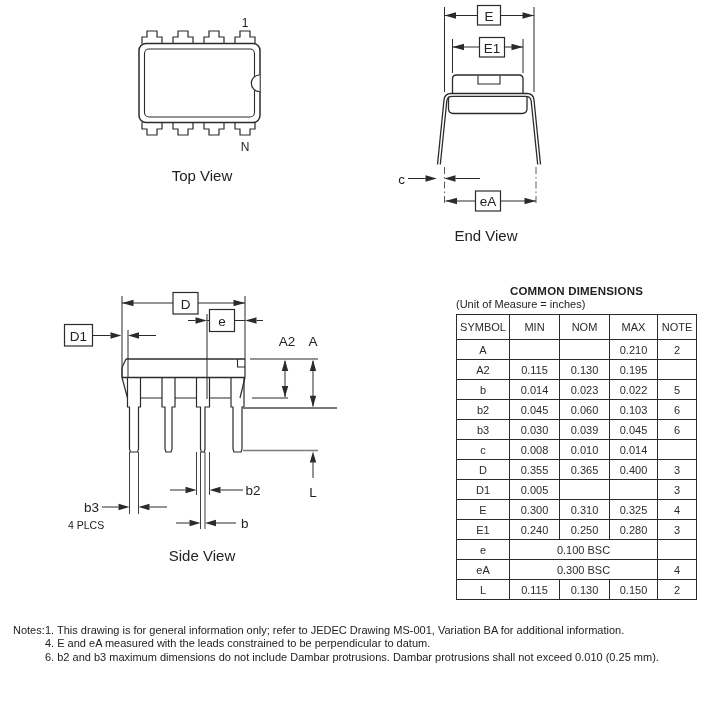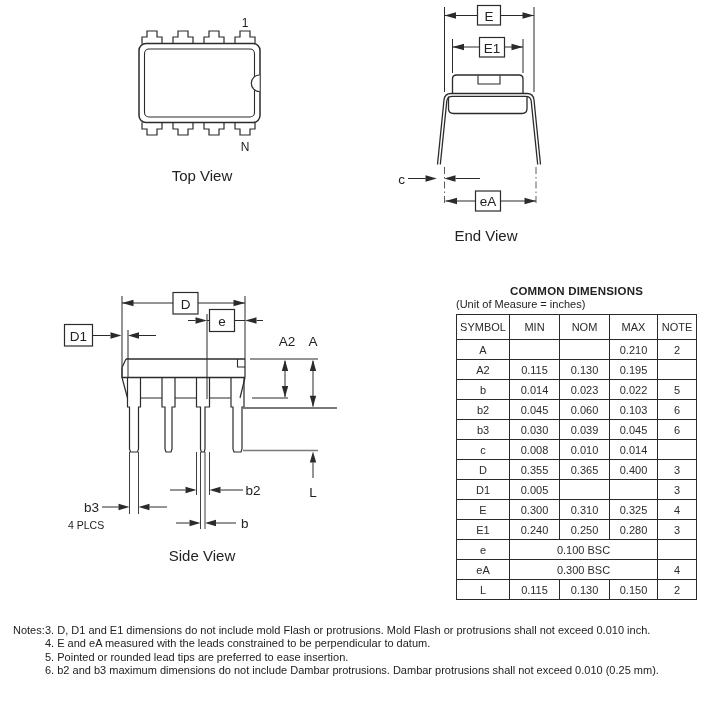--- a/index.html
+++ b/index.html
@@ -281,20 +281,19 @@
       <td>2</td>
     </tr>
   </tbody>
       </table>
 </div>
 
 
 <div class="notes">
   <div class="notes-label">Notes:</div>
   <div class="notes-items">
-    <div class="note-line">3. D, D1 and E1 dimensions do not include mold Flash or protrusions.  Mold Flash or protrusions shall not exceed 0.010 inch.</div>
+    <div class="note-line">1. This drawing is for general information only; refer to JEDEC Drawing MS-001, Variation BA for additional information.</div>
     <div class="note-line">4. E and eA measured with the leads constrained to be perpendicular to datum.</div>
-    <div class="note-line">5. Pointed or rounded lead tips are preferred to ease insertion.</div>
     <div class="note-line">6. b2 and b3 maximum dimensions do not include Dambar protrusions.  Dambar protrusions shall not exceed 0.010 (0.25 mm).</div>
   </div>
 </div>
 
 </div>
 
 </body></html>

